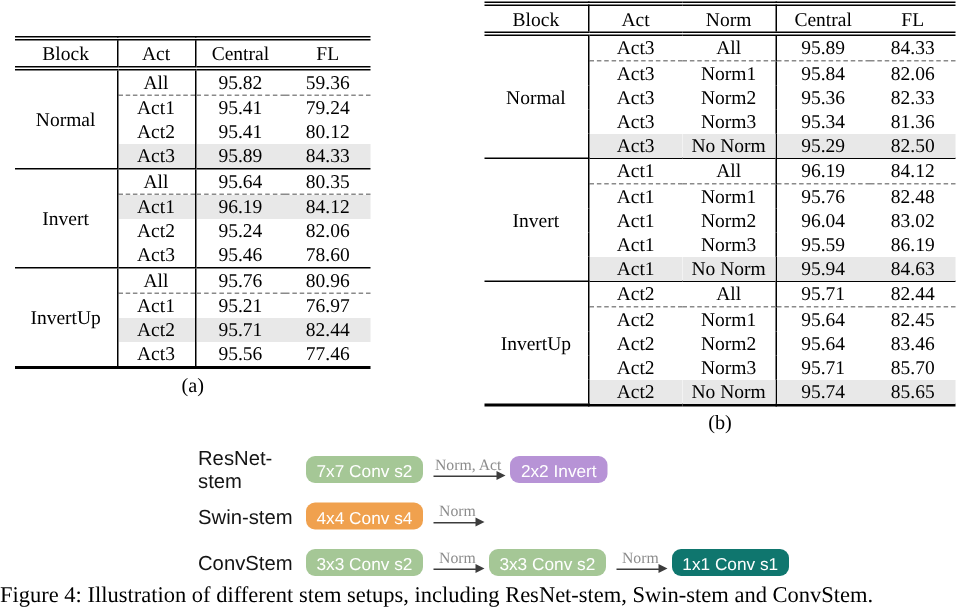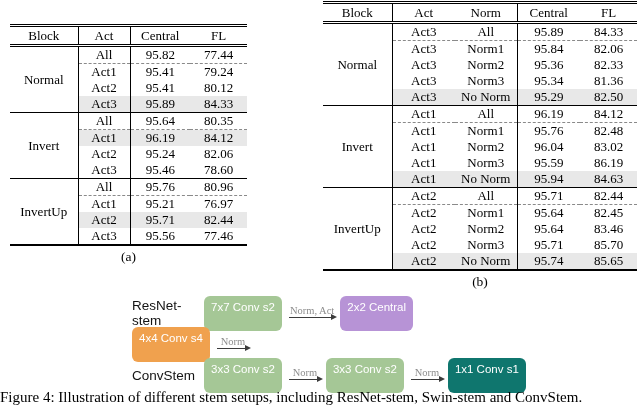--- a/index.html
+++ b/index.html
@@ -40,21 +40,21 @@
   .subcap { text-align:center; font-size:13.5px; line-height:15px; margin-top:3px; }
 
   
   #diagram { position:absolute; left:132px; top:302px; }
   .drow { display:flex; align-items:center; height:22px; margin-bottom:9px; }
   .dlabel {
     width:72px; flex:0 0 72px;
     font-family:"Liberation Sans", sans-serif; font-size:13.5px; color:#141414;
   }
   .dbox {
-    height:35px; line-height:22px; padding:0 7px; border-radius:6px;
+    height:18px; line-height:22px; padding:0 7px; border-radius:6px;
     color:#fff; font-family:"Liberation Sans", sans-serif; font-size:11.5px;
     white-space:nowrap; text-align:right;
   }
   .darrow {
     position:relative; height:22px; min-width:34px; margin:0 4px 0 6px;
     text-align:center;
   }
   .alabel {
     display:inline-block; font-family:Liberation Serif, serif;
     font-size:10.5px; line-height:12px; color:#8d8d8d;
@@ -93,21 +93,21 @@
           <th class="vr">Act</th>
           <th>Central</th>
           <th>FL</th>
         </tr>
       </thead>
     <tbody>
         <tr class="block-start">
           <td rowspan="4" class="vr">Normal</td>
           <td class="vr">All</td>
           <td>95.82</td>
-          <td>77.44</td>
+          <td>59.36</td>
         </tr>
         <tr class="dashed">
           <td class="vr">Act1</td>
           <td>95.41</td>
           <td>79.24</td>
         </tr>
         <tr>
           <td class="vr">Act2</td>
           <td>95.41</td>
           <td>80.12</td>
@@ -279,23 +279,24 @@
       </tbody>
   </table>
   <div class="subcap">(b)</div>
 </div>
 
 <div id="diagram">
     <div class="drow">
       <div class="dlabel">ResNet-stem</div>
       <div class="dbox" style="background: rgb(165, 199, 150);">7x7 Conv s2</div>
       <div class="darrow"><span class="alabel">Norm, Act</span><div class="aline"></div></div>
-      <div class="dbox" style="background: rgb(183, 147, 214);">2x2 Central</div>
+      <div class="dbox" style="background: rgb(183, 147, 214);">2x2 Invert</div>
     </div>
     <div class="drow">
+      <div class="dlabel">Swin-stem</div>
       <div class="dbox" style="background: rgb(240, 161, 78);">4x4 Conv s4</div>
       <div class="darrow"><span class="alabel">Norm</span><div class="aline"></div></div>
     </div>
     <div class="drow">
       <div class="dlabel">ConvStem</div>
       <div class="dbox" style="background: rgb(165, 199, 150);">3x3 Conv s2</div>
       <div class="darrow"><span class="alabel">Norm</span><div class="aline"></div></div>
       <div class="dbox" style="background: rgb(165, 199, 150);">3x3 Conv s2</div>
       <div class="darrow"><span class="alabel">Norm</span><div class="aline"></div></div>
       <div class="dbox" style="background: #0f766e;">1x1 Conv s1</div>

